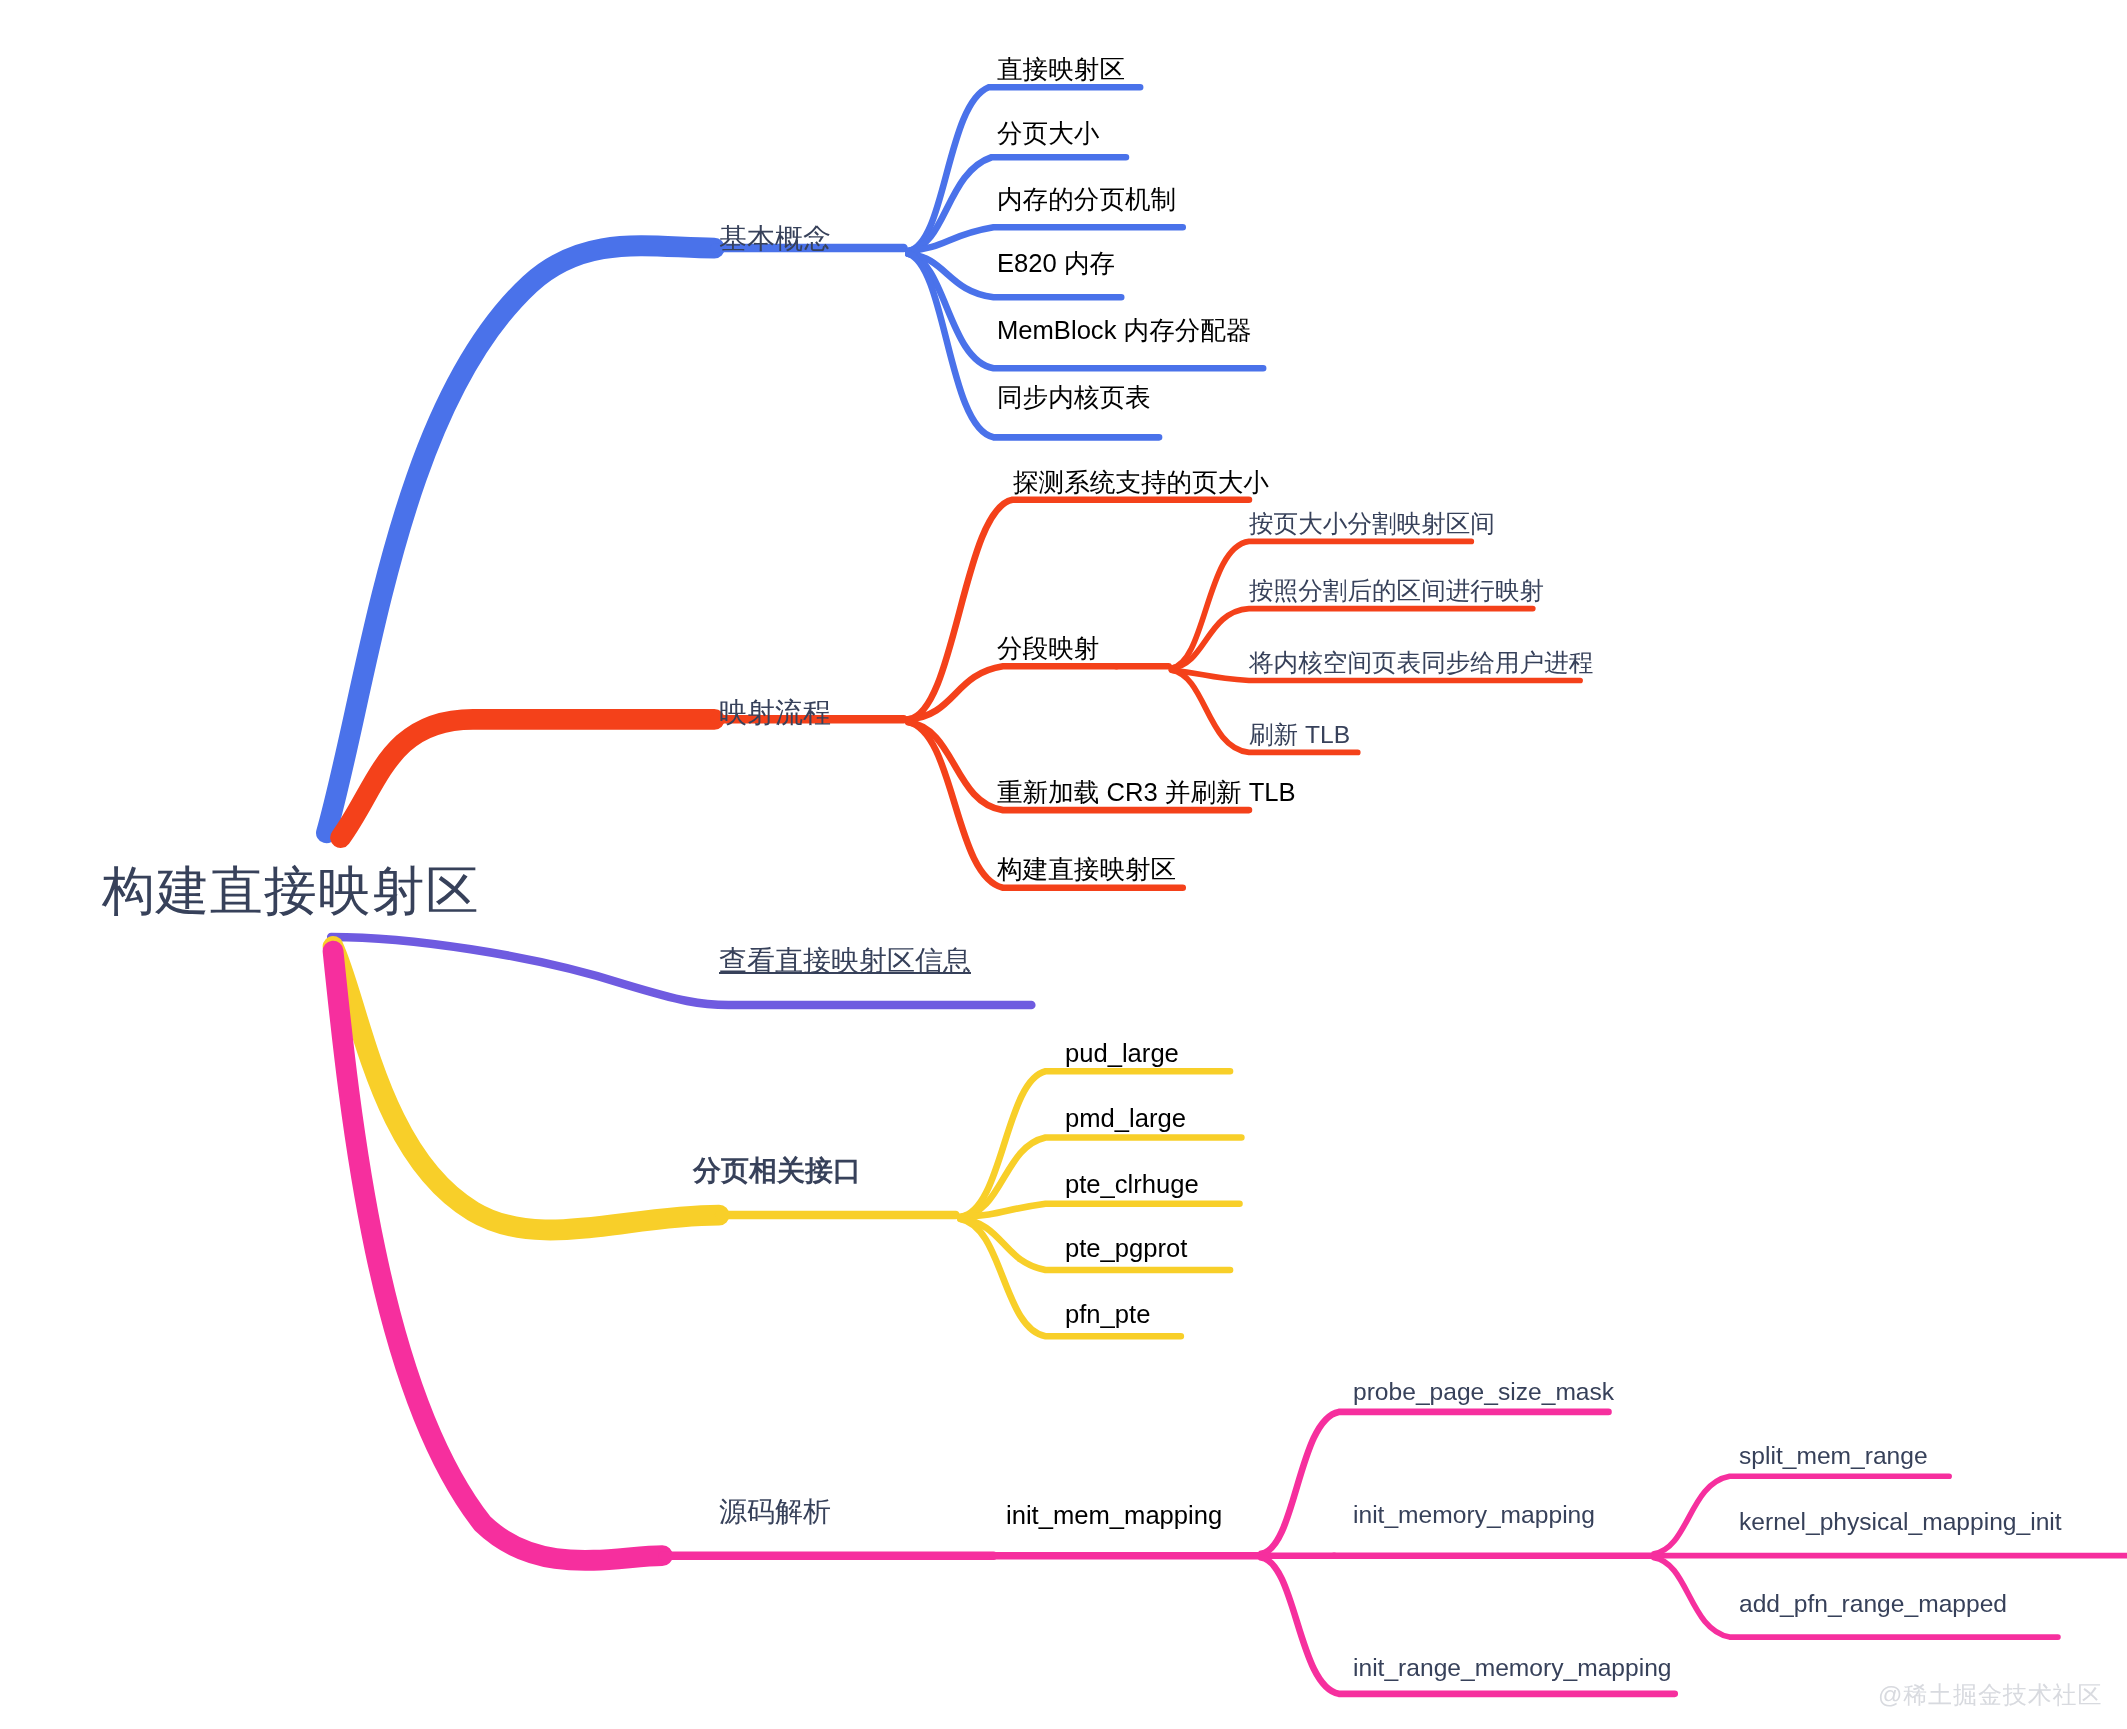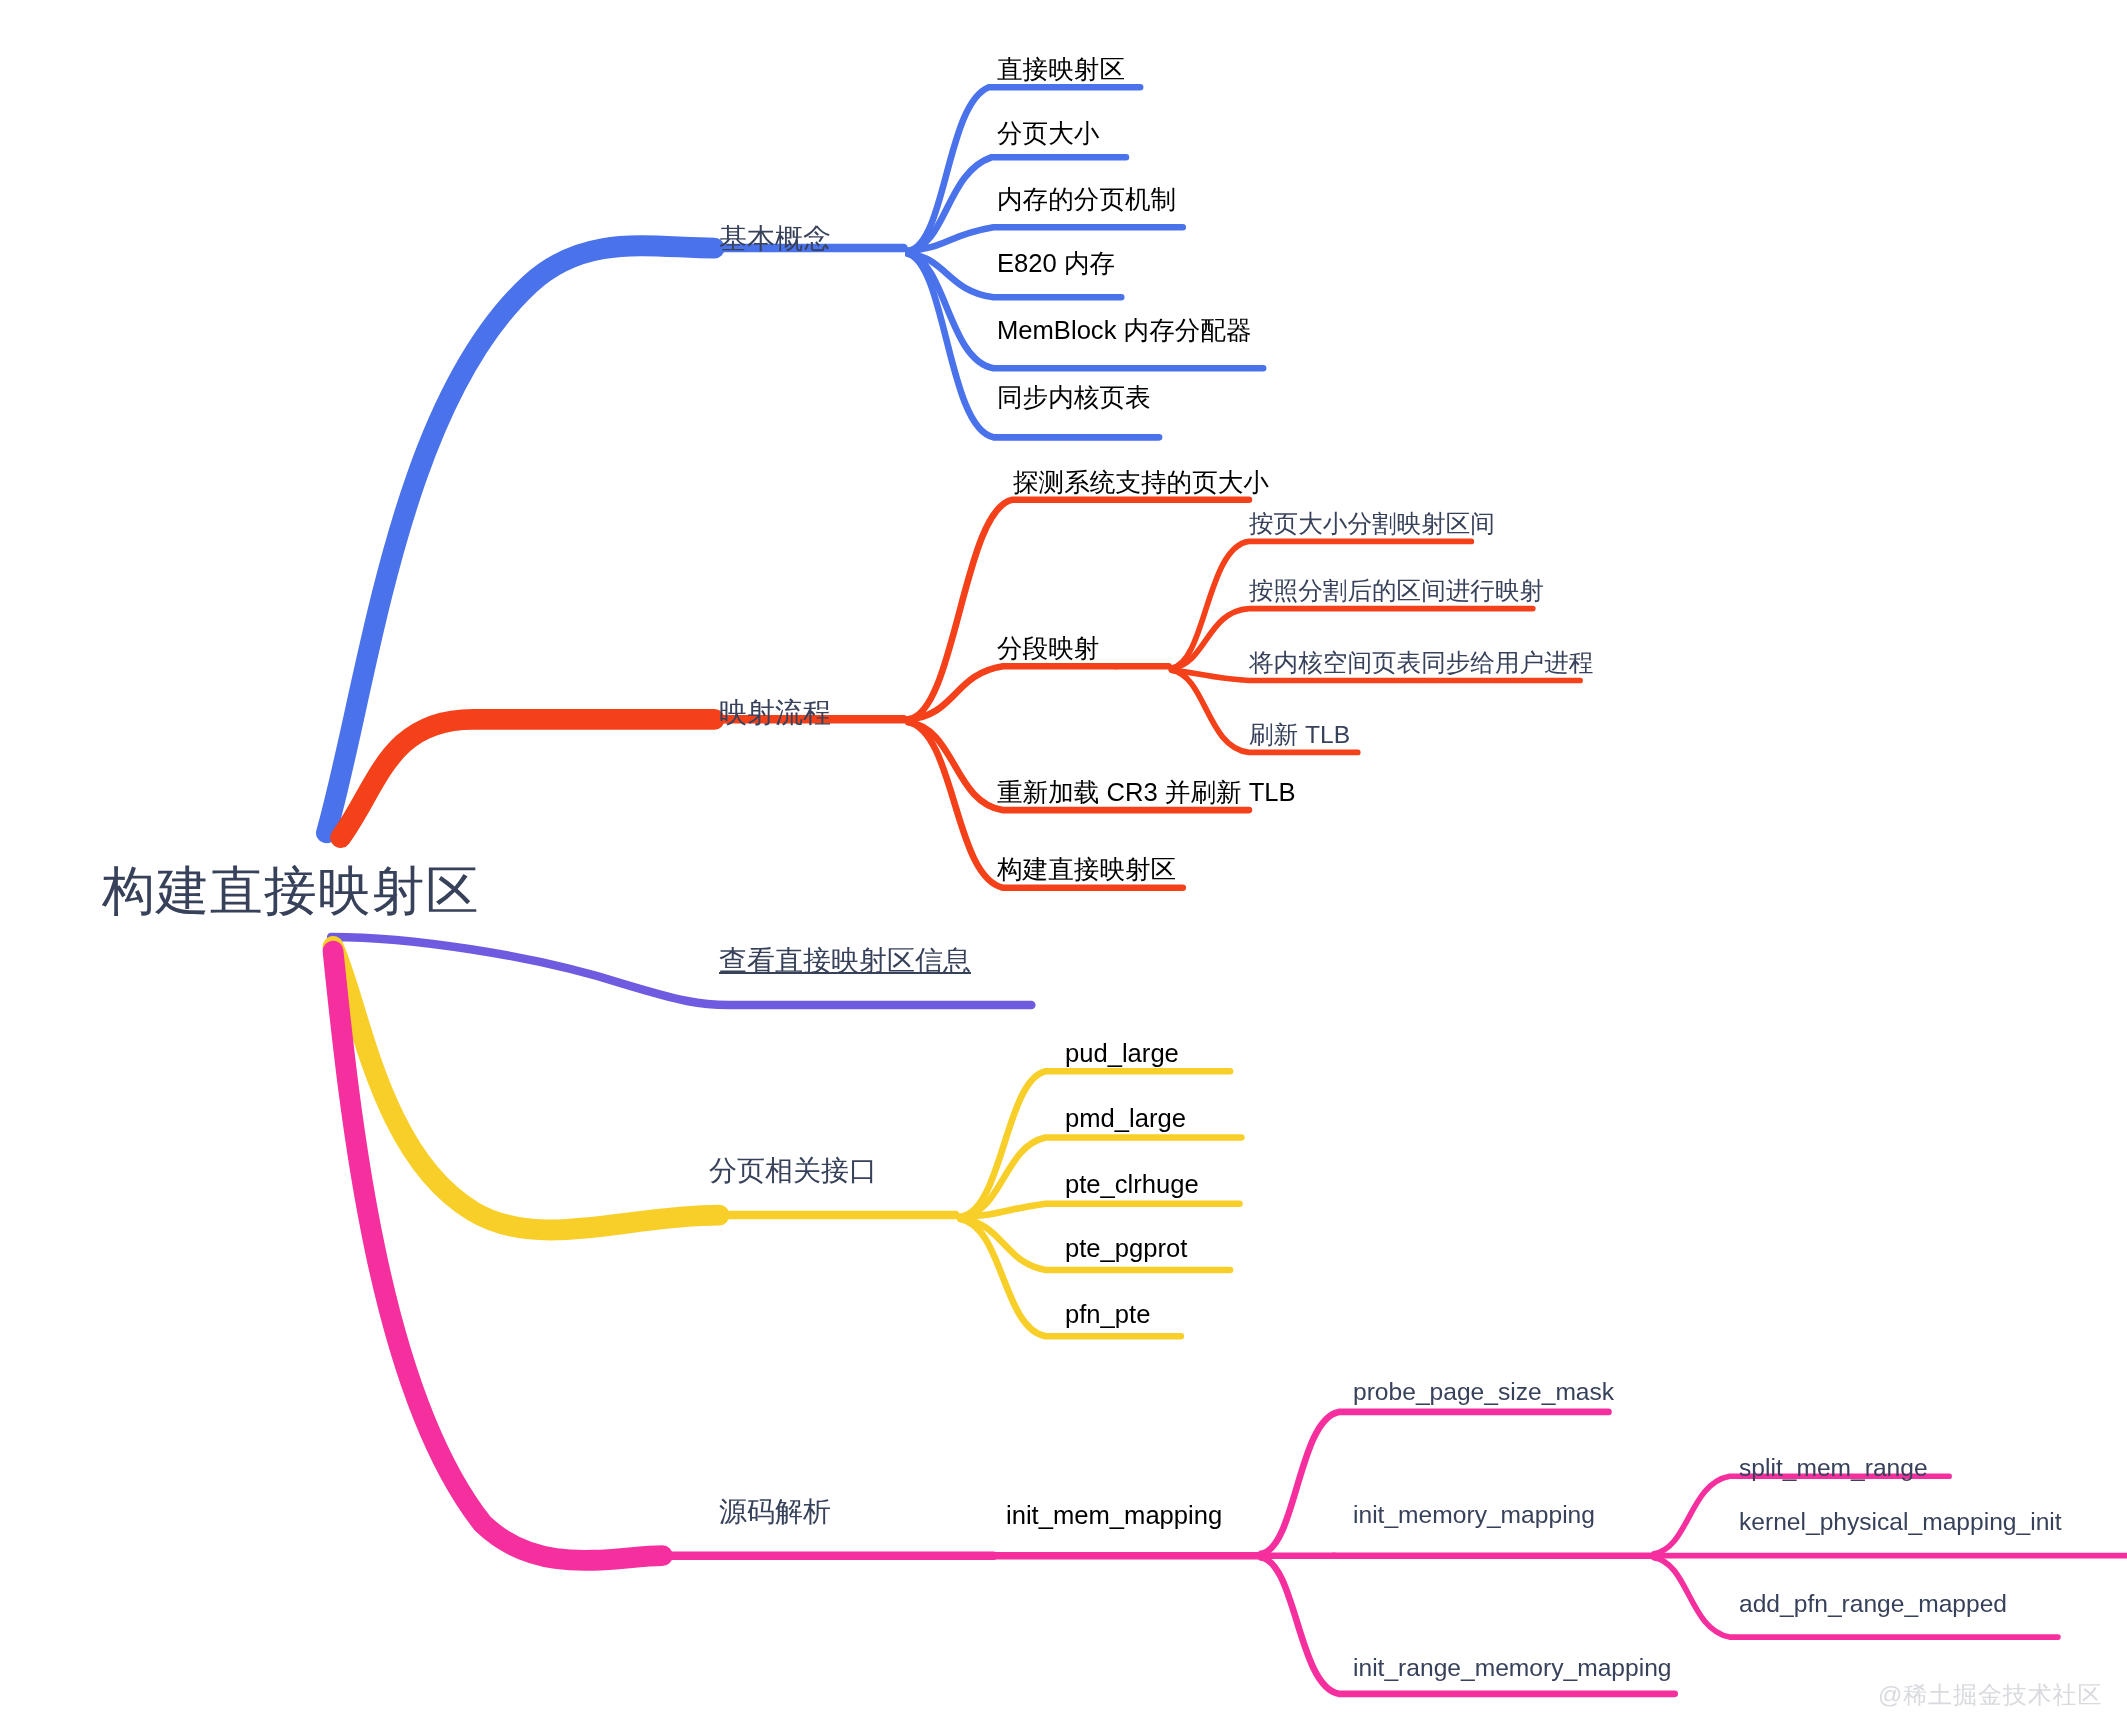--- a/index.html
+++ b/index.html
@@ -132,36 +132,36 @@
   <div class="node lvl2" style="left:997px; top:778px;">重新加载 CR3 并刷新 TLB</div>
   <div class="node lvl2" style="left:997px; top:855px;">构建直接映射区</div>
 
   <div class="node lvl3" style="left:1249px; top:510px;">按页大小分割映射区间</div>
   <div class="node lvl3" style="left:1249px; top:577px;">按照分割后的区间进行映射</div>
   <div class="node lvl3" style="left:1249px; top:649px;">将内核空间页表同步给用户进程</div>
   <div class="node lvl3" style="left:1249px; top:721px;">刷新 TLB</div>
 
   <div class="node lvl1" style="left:719px; top:946px;text-decoration:underline;">查看直接映射区信息</div>
 
-  <div class="node lvl1" style="left:709px; top:1156px;">分页相关接口</div>
+  <div class="node lvl1" style="left:693px; top:1156px;font-weight:bold;">分页相关接口</div>
 
   <div class="node lvl2" style="left:1065px; top:1039px;">pud_large</div>
   <div class="node lvl2" style="left:1065px; top:1104px;">pmd_large</div>
   <div class="node lvl2" style="left:1065px; top:1170px;">pte_clrhuge</div>
   <div class="node lvl2" style="left:1065px; top:1234px;">pte_pgprot</div>
   <div class="node lvl2" style="left:1065px; top:1300px;">pfn_pte</div>
 
   <div class="node lvl1" style="left:719px; top:1497px;">源码解析</div>
 
   <div class="node lvl2" style="left:1006px; top:1501px;">init_mem_mapping</div>
 
   <div class="node lvl3" style="left:1353px; top:1378px;">probe_page_size_mask</div>
   <div class="node lvl3" style="left:1353px; top:1501px;">init_memory_mapping</div>
   <div class="node lvl3" style="left:1353px; top:1654px;">init_range_memory_mapping</div>
 
-  <div class="node lvl4" style="left:1739px; top:1442px;margin-top:12px;">split_mem_range</div>
+  <div class="node lvl4" style="left:1739px; top:1442px;">split_mem_range</div>
   <div class="node lvl4" style="left:1739px; top:1508px;">kernel_physical_mapping_init</div>
   <div class="node lvl4" style="left:1739px; top:1590px;">add_pfn_range_mapped</div>
 
   <div class="watermark">@稀土掘金技术社区</div>
 
 </div>
 
 
 </body></html>

